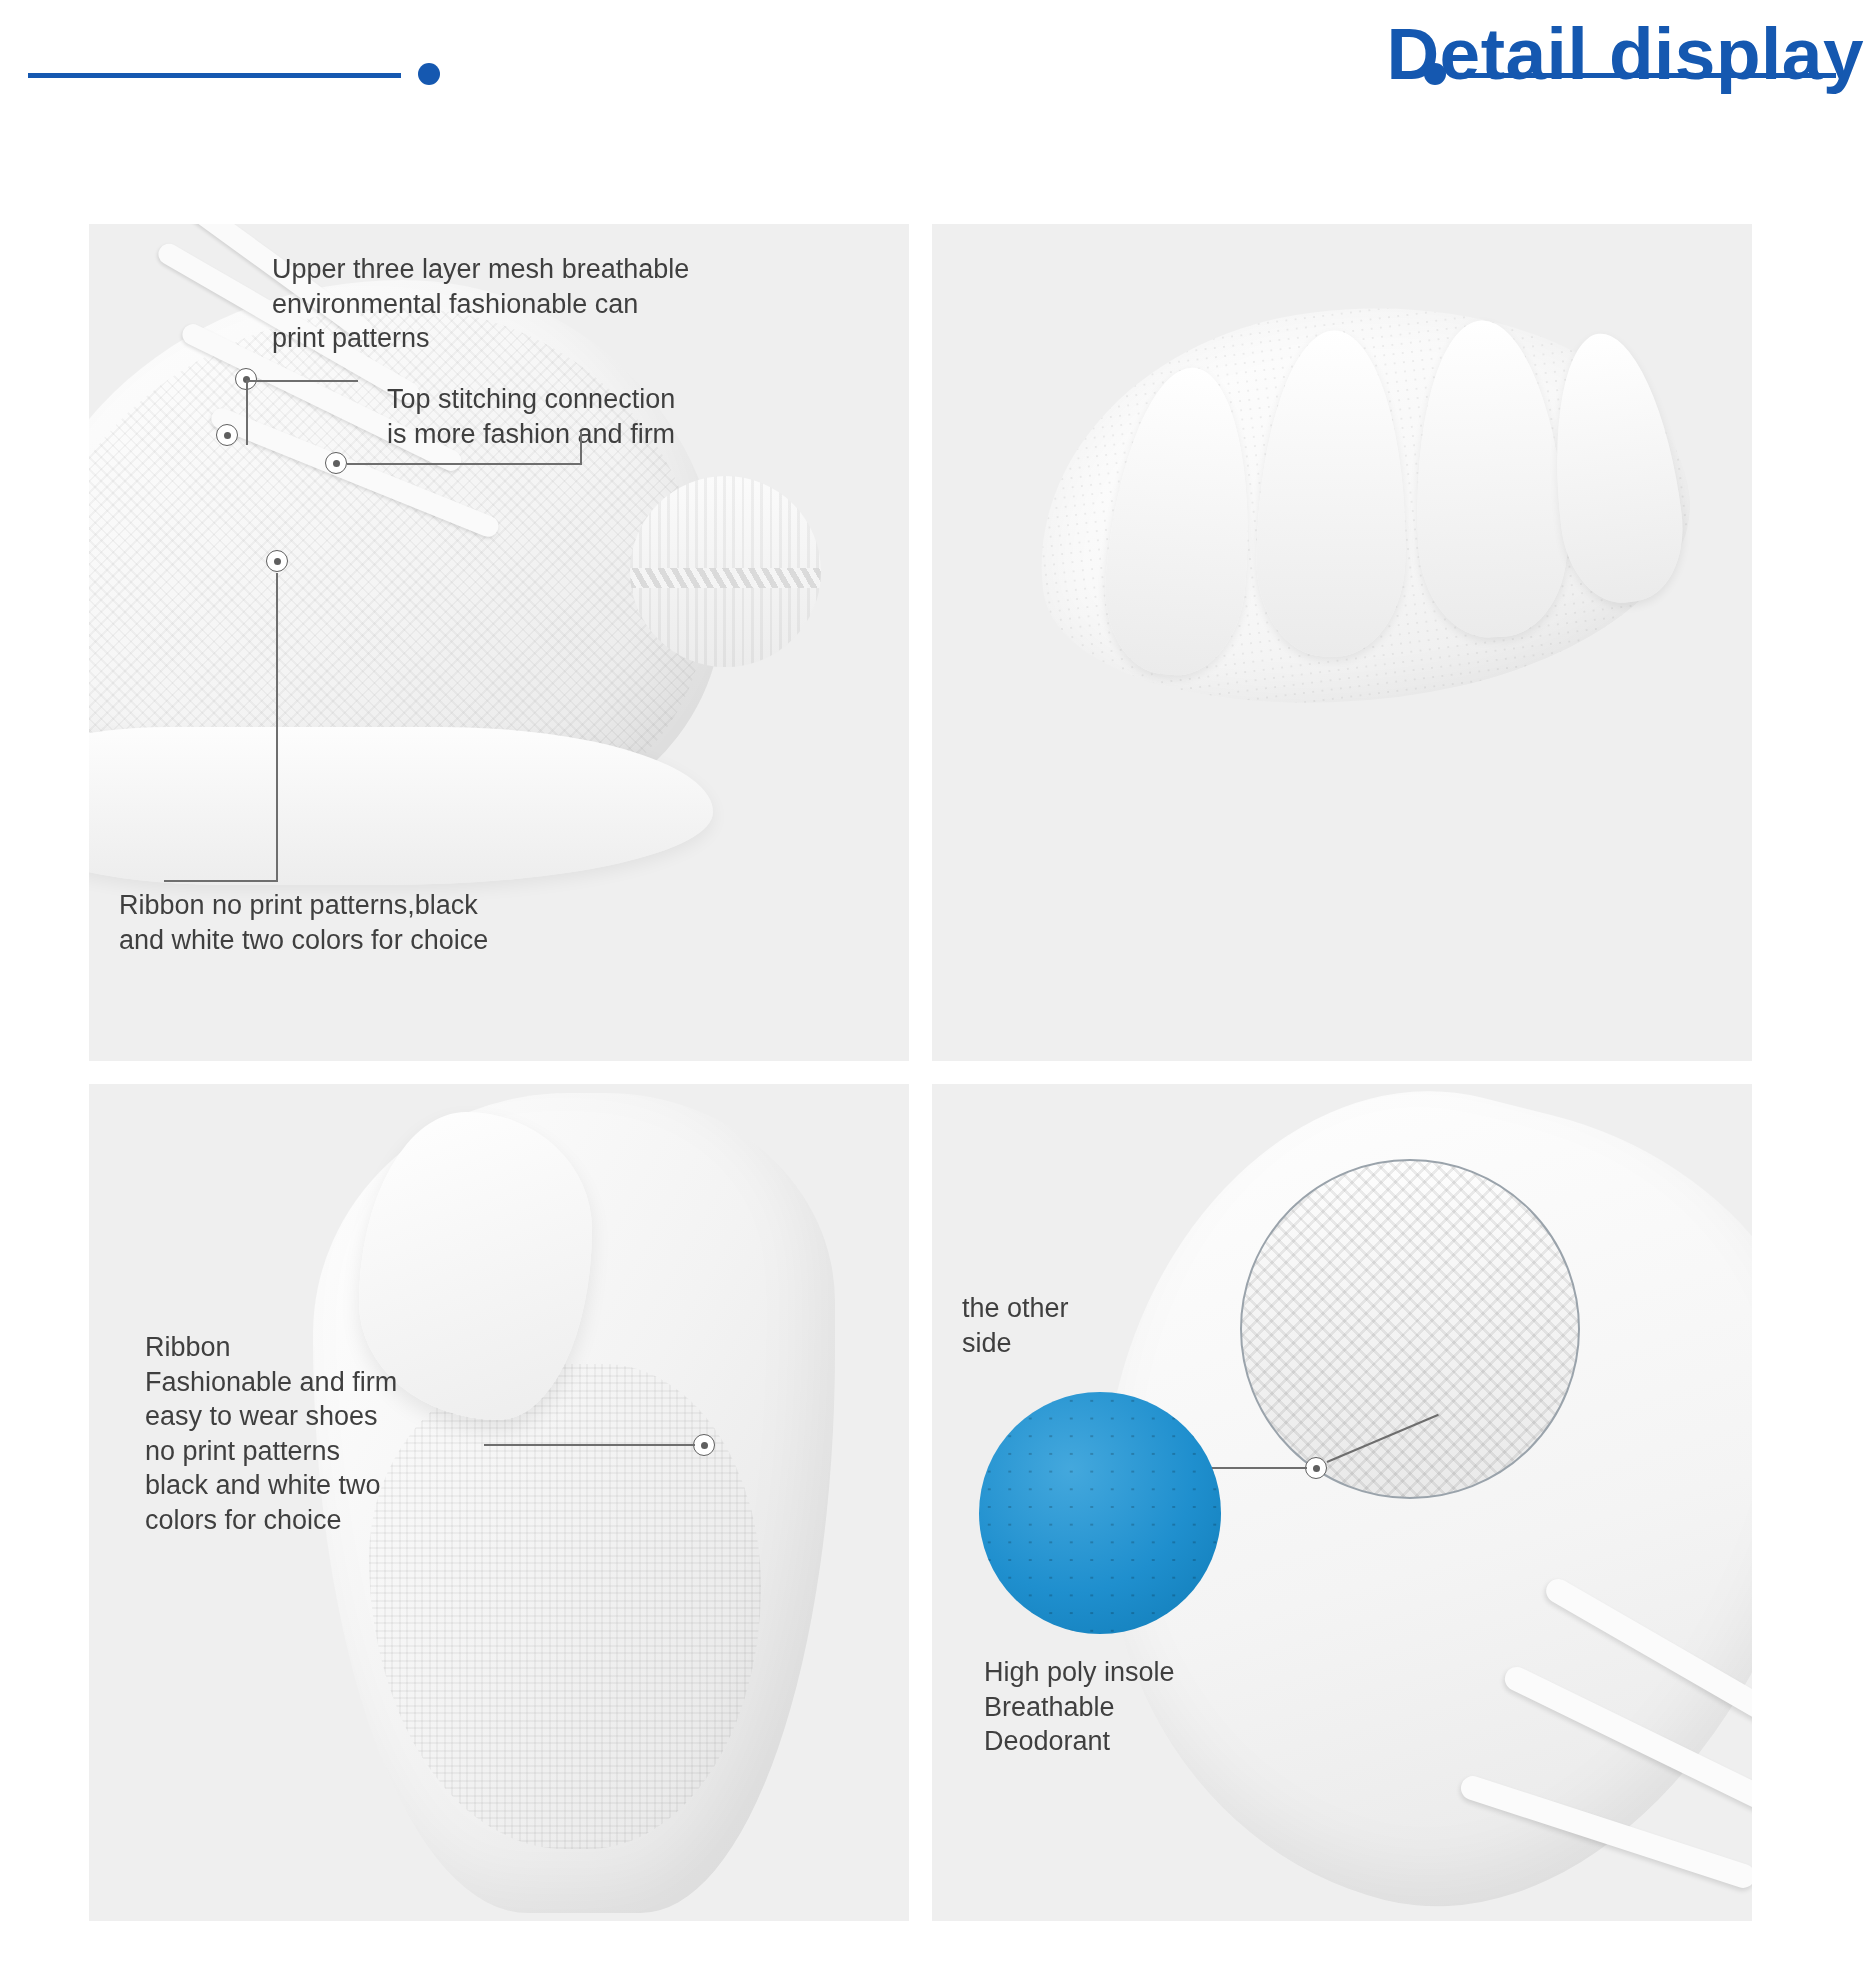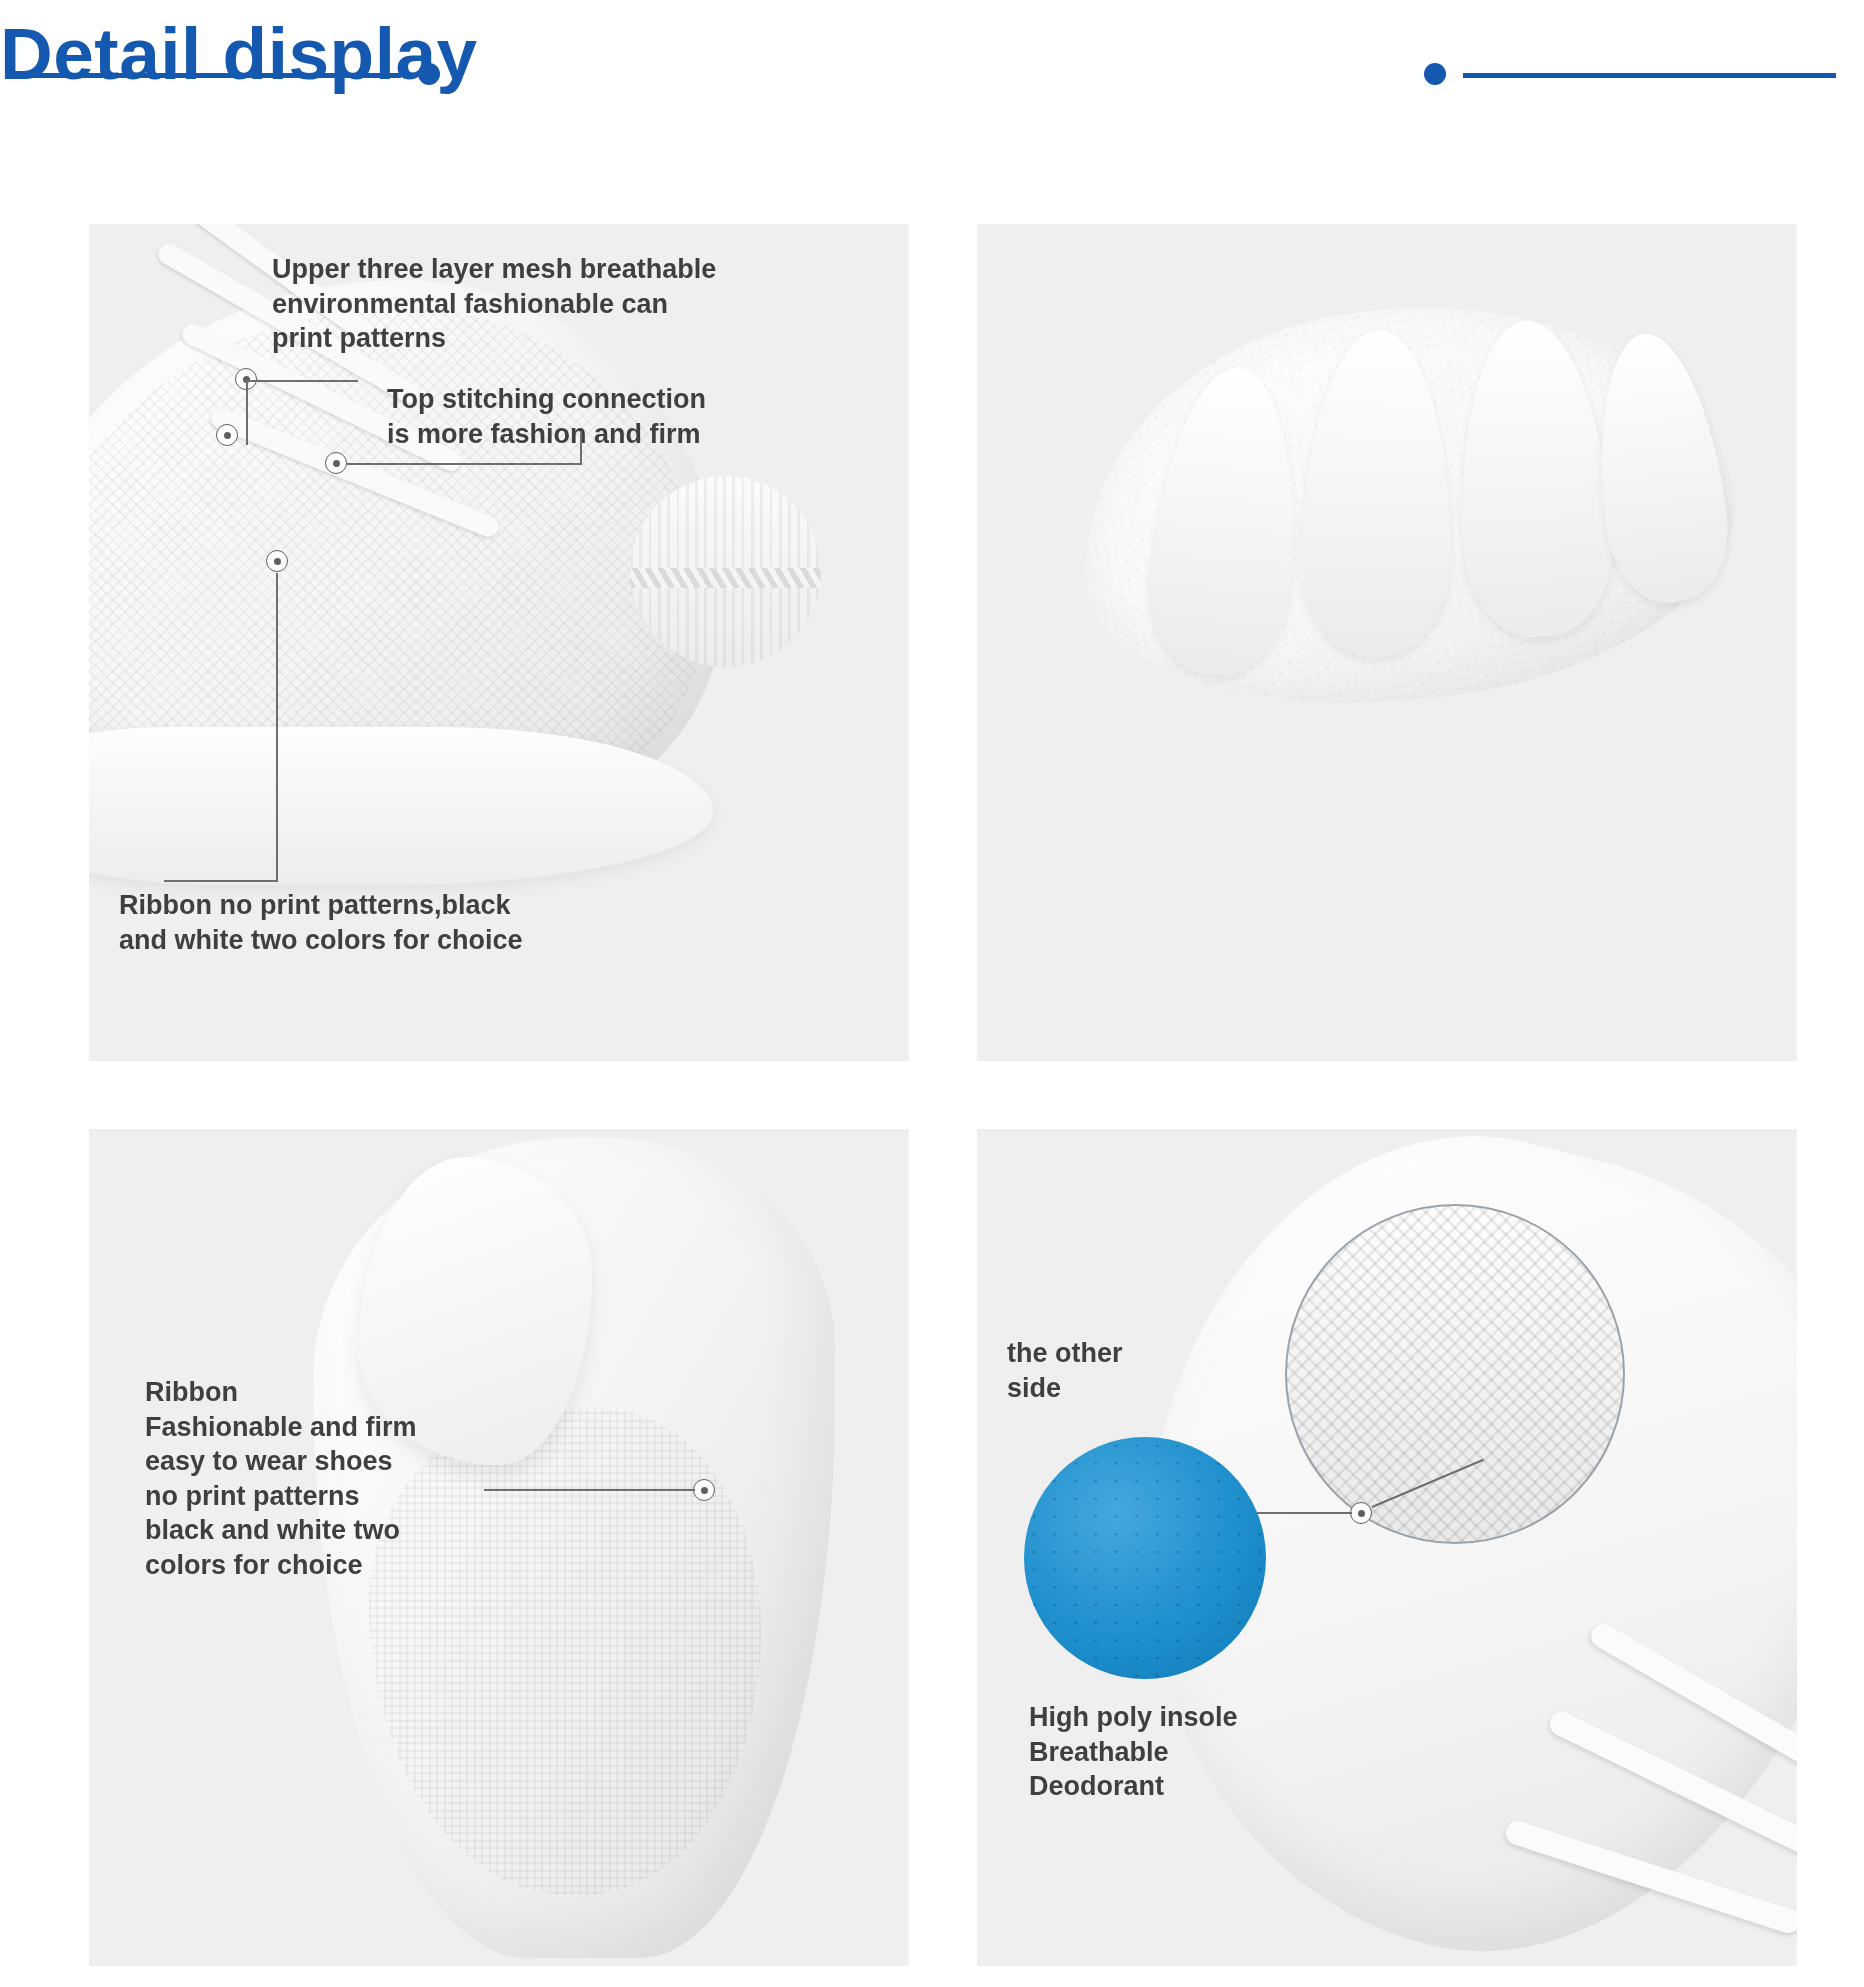--- a/index.html
+++ b/index.html
@@ -20,21 +20,21 @@
   .header {
     position: relative;
     height: 140px;
     width: 1864px;
   }
   .header-title {
     position: absolute;
     left: 0;
     right: 0;
     top: 17px;
-    text-align: left;
+    text-align: right;
     font-size: 73px;
     font-weight: bold;
     color: #1558b0;
     letter-spacing: 0.5px;
     line-height: 1;
   }
   .rule {
     position: absolute;
     top: 73px;
     height: 4.7px;
@@ -55,22 +55,21 @@
 
   
   .grid {
     position: absolute;
     top: 224px;
     left: 89px;
     width: 1687px;
     display: grid;
     grid-template-columns: 820px 820px;
     grid-template-rows: 837px 837px;
-    gap: 68px;
-    font-weight: bold;
+    gap: 23px;
   }
   .panel {
     position: relative;
     background: #efefef;
     overflow: hidden;
   }
 
   
   .art { position: absolute; inset: 0; overflow: hidden; }
 

